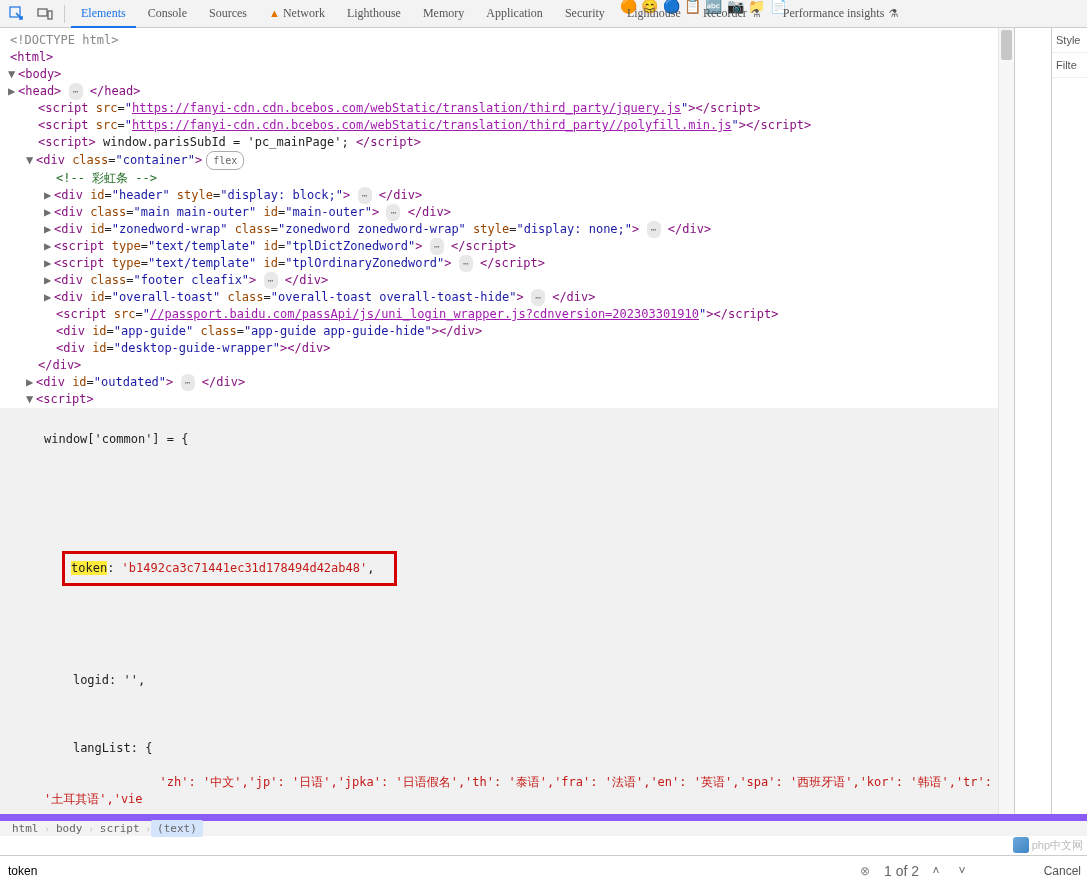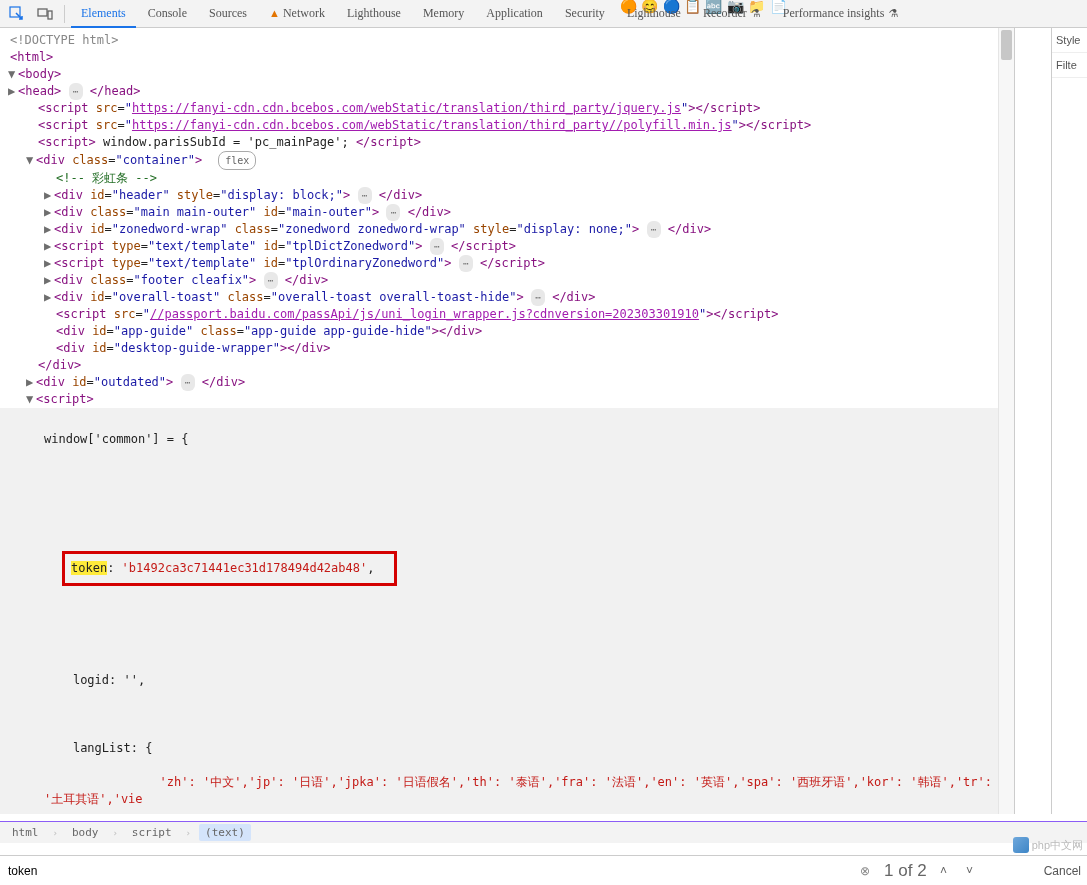--- a/index.html
+++ b/index.html
@@ -23,48 +23,48 @@
 
 .panels { display:flex; height: 786px; gap: 36px; }
 .dom-wrap { flex:1; position:relative; overflow:hidden; border-right:1px solid #ccc; }
 .dom { font-family: Menlo, Consolas, monospace; font-size: 12px; line-height: 17px; padding: 4px 0 4px 0; overflow:auto; height: 100%; white-space: nowrap; }
 .dom .ln { padding-left: 10px; }
 .ind1{padding-left:20px !important;} .ind2{padding-left:38px !important;} .ind3{padding-left:56px !important;}
 .tri{ display:inline-block; width:10px; color:#6e6e6e; margin-left:-12px; cursor:pointer;}
 .tag{color:#881280;} .attr{color:#994500;} .val{color:#1a1aa6;} .cmt{color:#236e25;} .txt{color:#222;} .lnk{color:#a21caf; text-decoration:underline;}
 .doctype{color:#888;}
 .ellip{display:inline-block;background:#e8e8e8;border-radius:6px;padding:0 4px;color:#777;font-size:10px;vertical-align:middle;}
-.flex-badge{display:inline-block;border:1px solid #aaa;border-radius:8px;padding:0 6px;font-size:10px;color:#666;background:#fff;margin-left:16px;cursor:pointer;}
+.flex-badge{display:inline-block;border:1px solid #aaa;border-radius:8px;padding:0 6px;font-size:10px;color:#666;background:#fff;margin-left:4px;cursor:pointer;}
 .decrow{position:relative;}
 
 
 .script-block{ background:#f1f1f1; padding:6px 0 6px 44px; font-family:Menlo,Consolas,monospace; font-size:12px; line-height:17px; white-space:pre-wrap; word-break:break-all; }
 .script-block .row{ display:block; }
 .token-box{ border:3px solid #d40000; display:inline-block; padding:6px 20px 6px 6px; margin:18px 0 18px 18px; }
 .hl-token{ background:#ffeb3b; }
 .str{ color:#c41a16; }
 
 
 .vscroll{ position:absolute; right:0; top:0; bottom:0; width:16px; background:#f7f7f7; border-left:1px solid #e5e5e5;}
 .vscroll .thumb{ position:absolute; left:2px; right:2px; top:2px; height:30px; background:#c7c7c7; border-radius:2px; cursor:pointer;}
 
 
-.crumb{ height:22px; border-top:1px solid #8b5cf6; background:#f3f3f3; display:flex; align-items:center; padding:0 6px; font-family:Menlo,Consolas,monospace; font-size:11px; gap:8px;margin-top:7px;}
+.crumb{ height:22px; border-top:7px solid #8b5cf6; background:#f3f3f3; display:flex; align-items:center; padding:0 6px; font-family:Menlo,Consolas,monospace; font-size:11px; gap:0;}
 .crumb .c{ color:#666; padding:2px 6px; cursor:pointer;}
 .crumb .c.sel{ background:#d4e4fb; border-radius:2px; }
 .crumb .sep{ color:#bbb; font-size:9px;}
 
 
 .side{ width:36px; border-left:1px solid #ccc; background:#fff; display:flex; flex-direction:column;}
 .side .srow{ padding:6px 4px; border-bottom:1px solid #eee; color:#555; font-size:11px; }
 
 
 .searchbar{ position:absolute; left:0; right:0; bottom:0; height:30px; border-top:1px solid #ccc; background:#fff; display:flex; align-items:center; padding:0 6px; gap:8px;}
 .searchbar input{ flex:0 0 840px; border:none; outline:none; font-size:12px; padding:4px 2px;}
-.searchbar .count{ color:#666; font-size:17px; }
+.searchbar .count{ color:#666; font-size:14px; }
 .searchbar .nav{ width:18px; height:18px; display:flex; align-items:center; justify-content:center; color:#666; cursor:pointer;}
 .searchbar .cancel{ color:#555; cursor:pointer; margin-left:auto; }
 .close-x{ color:#888; cursor:pointer; padding:0 6px;}
 
 
 .watermark{ position:absolute; right:4px; bottom:32px; font-size:11px; color:#bbb; display:flex; align-items:center; gap:3px;}
 .watermark .logo{ width:16px;height:16px;border-radius:3px; background:linear-gradient(135deg,#6fa8dc,#3d85c6); }
 </style>
 </head>
 <body>

